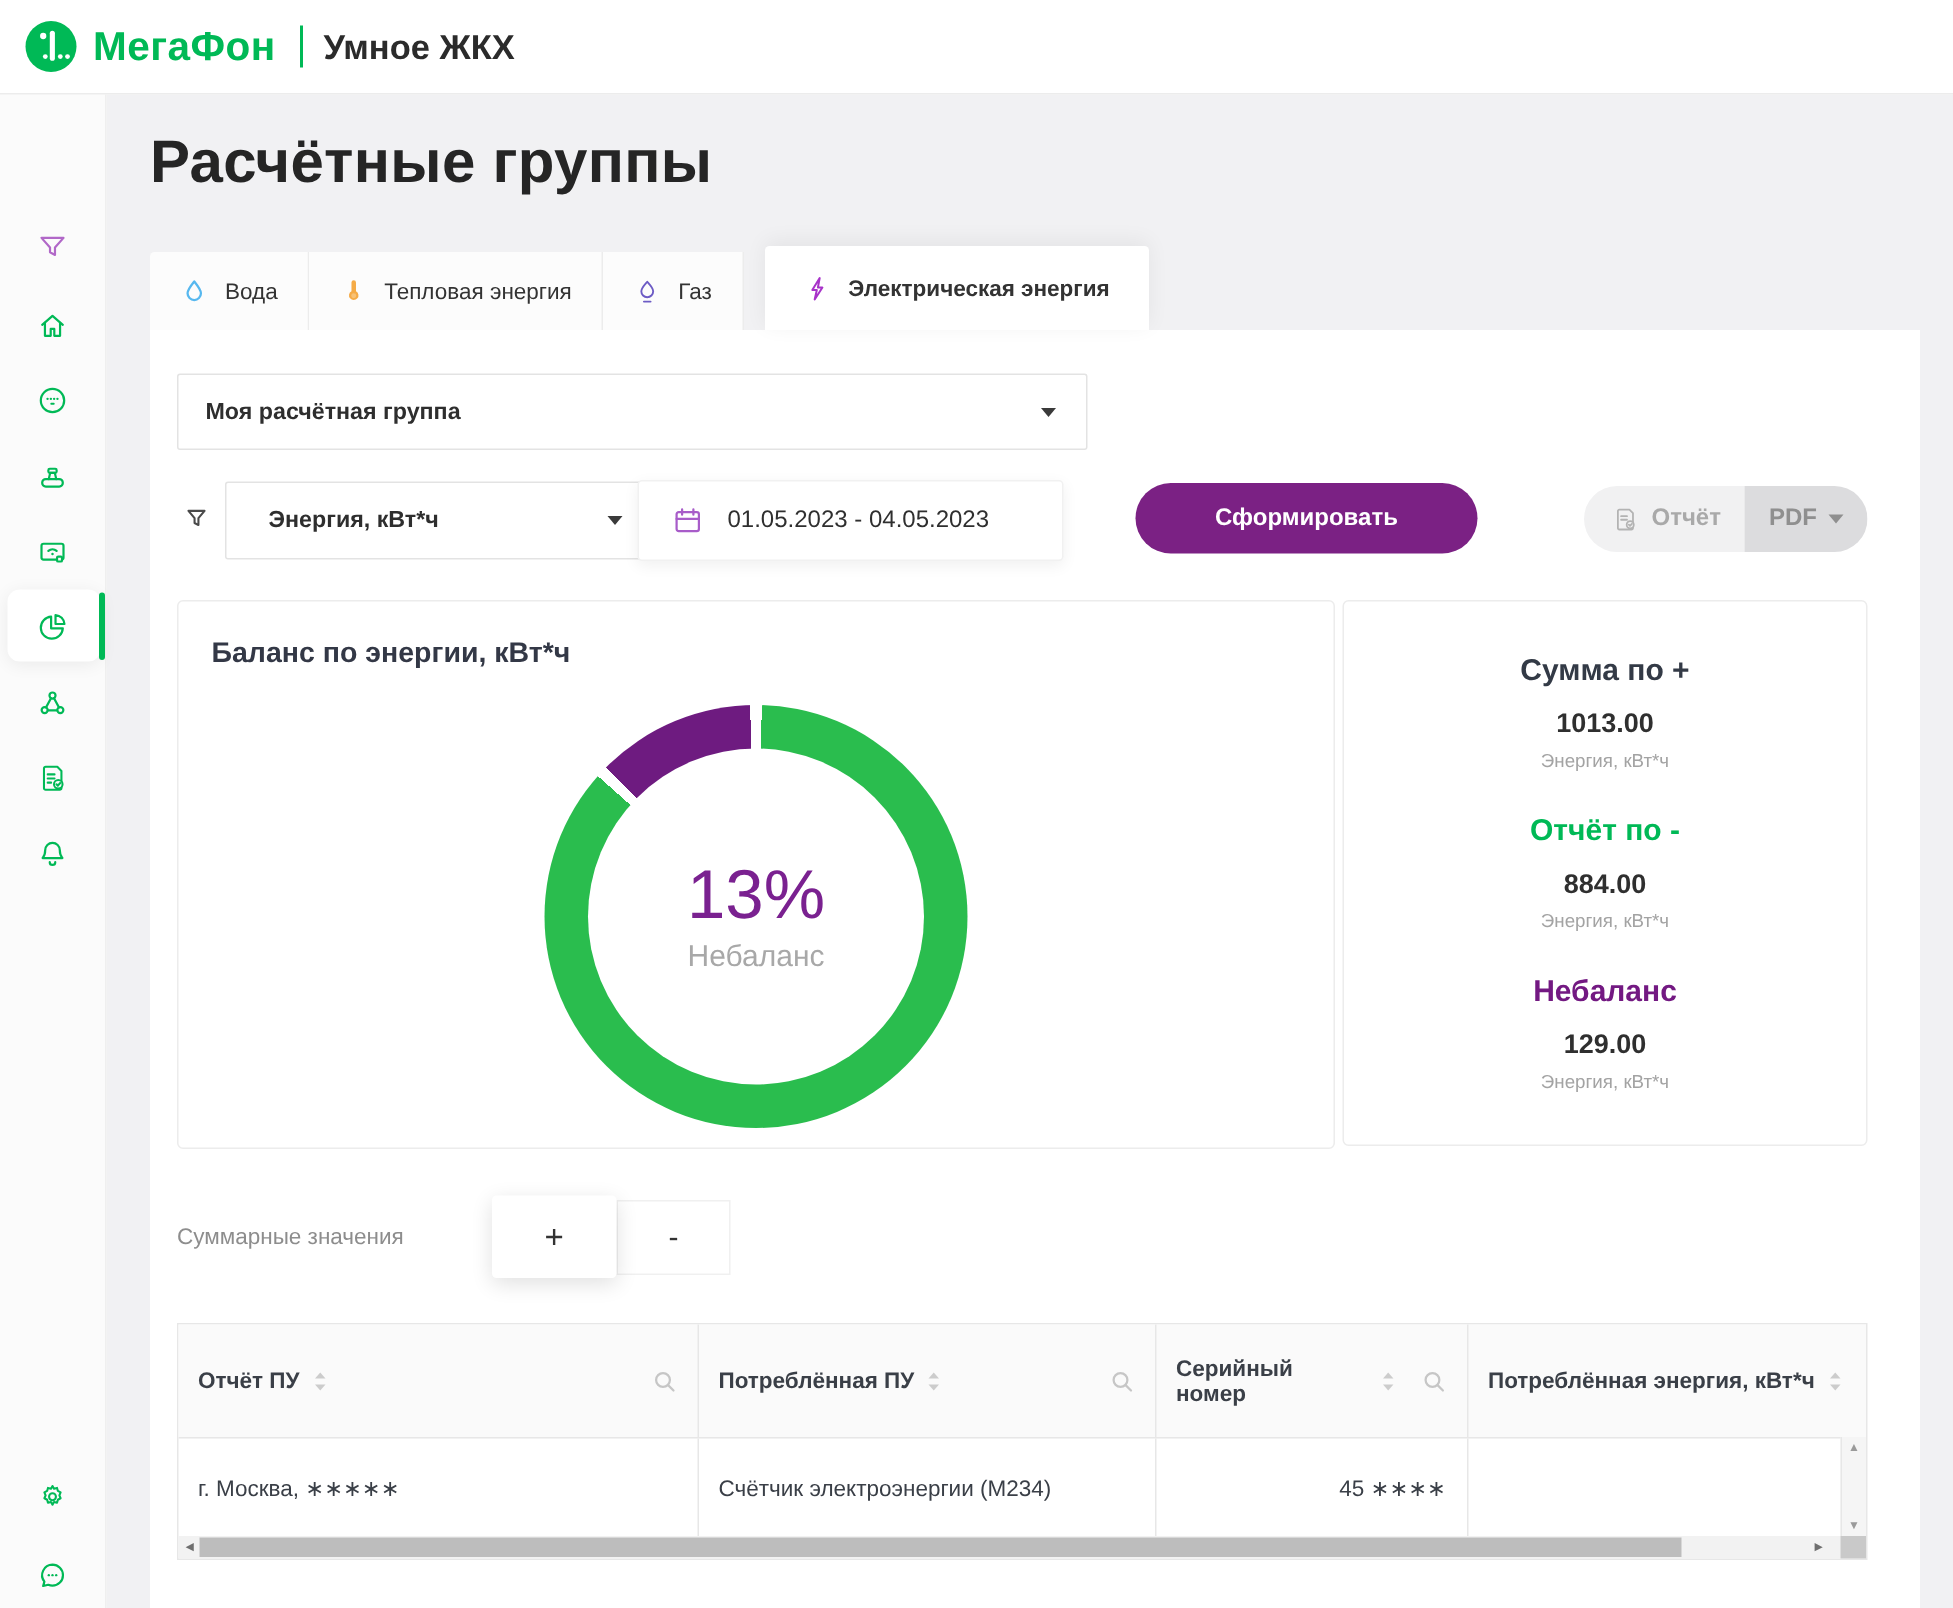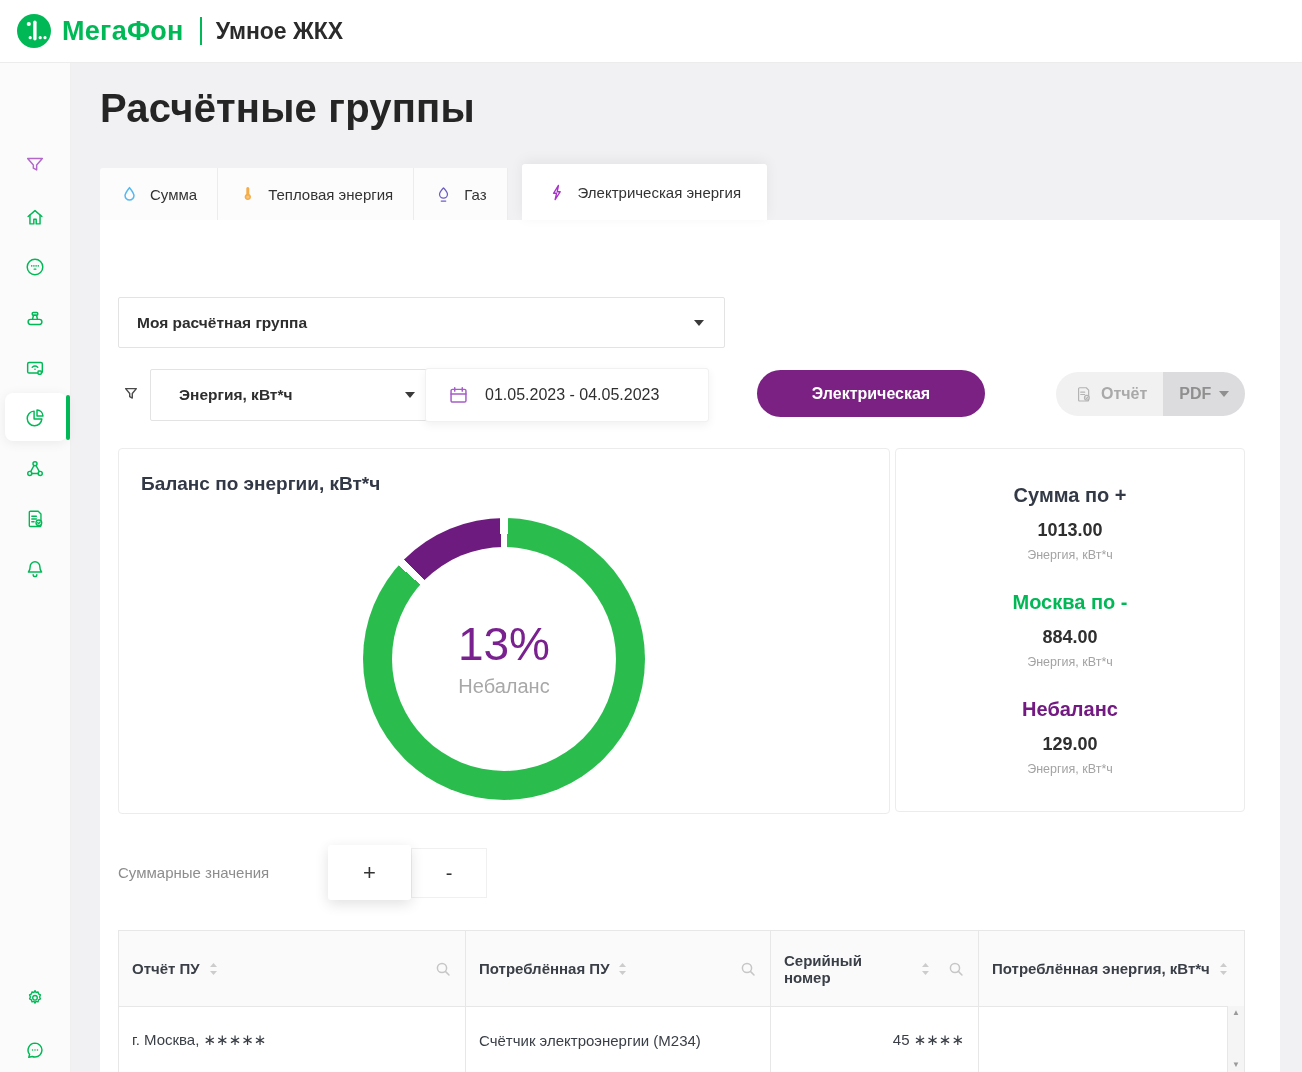--- a/index.html
+++ b/index.html
@@ -21,24 +21,24 @@
   .side-active-bg{position:absolute;left:5px;top:331px;width:62px;height:48px;background:#fff;
                   border-radius:8px;box-shadow:0 2px 12px rgba(0,0,0,.07);}
   .side-active-bar{position:absolute;left:66px;top:333px;width:4px;height:45px;background:#00B956;border-radius:2px;}
   
   .page-title{position:absolute;left:100px;top:86px;font-size:40px;font-weight:800;color:#252525;letter-spacing:.2px;}
   .tabs{position:absolute;left:100px;top:164px;height:56px;display:flex;align-items:flex-end;z-index:12;}
   .tab{height:52px;display:flex;align-items:center;gap:11px;background:#fcfcfc;border-right:1px solid #ececec;
        padding:0 20px;font-size:15px;color:#333;cursor:pointer;white-space:nowrap;}
   .tab:first-child{border-radius:3px 0 0 0;}
   .tab.active{height:56px;background:#fff;border-right:none;margin-left:14px;padding:0 26px;
-              border-radius:3px 3px 0 0;box-shadow:0 -3px 14px rgba(0,0,0,.06);font-weight:400;}
+              border-radius:3px 3px 0 0;box-shadow:0 -3px 14px rgba(0,0,0,.06);font-weight:700;}
   
   .panel{position:absolute;left:100px;top:220px;width:1180px;height:852px;background:#fff;z-index:5;}
-  .abs{position:absolute;z-index:10;margin-top:48px;}
+  .abs{position:absolute;z-index:10;}
   
   .select-box{background:#fff;border:1px solid #e3e3e3;border-radius:2px;display:flex;align-items:center;
               cursor:pointer;font-size:15.5px;font-weight:700;color:#2e2e2e;}
   .caret{width:0;height:0;border-left:5px solid transparent;border-right:5px solid transparent;
          border-top:6px solid #3a3a3a;margin-left:auto;}
   .group-select{left:118px;top:249px;width:567px;height:49px;padding:0 20px 0 18px;}
   .metric-select{left:150px;top:321px;width:236px;height:50px;padding:0 20px 0 28px;}
   .mini-filter{left:124px;top:339px;}
   .date-box{left:425px;top:320px;width:260px;height:52px;background:#fff;border:1px solid #f1f1f1;border-radius:3px;
             box-shadow:0 3px 10px rgba(0,0,0,.06);display:flex;align-items:center;padding-left:22px;gap:16px;
@@ -204,21 +204,21 @@
     </div>
   </div>
 
   <div class="page-title">Расчётные группы</div>
 
   <div class="tabs">
     <div class="tab">
       <svg width="19" height="19" viewBox="0 0 20 20" fill="none" stroke="#57b8ef" stroke-width="1.6" stroke-linejoin="round">
         <path d="M10 2.8c2.4 3 4.7 5.7 4.7 8.3a4.7 4.7 0 1 1-9.4 0C5.3 8.5 7.6 5.8 10 2.8z"></path>
         </svg>
-      <span>Сумма</span>
+      <span>Вода</span>
     </div>
     <div class="tab">
       <svg width="19" height="19" viewBox="0 0 24 24">
         <path d="M10.5 4.3a1.9 1.9 0 0 1 3.8 0v7.2a4 4 0 1 1-3.8 0z" fill="#f5ab47"></path>
         <circle cx="12.4" cy="15.3" r="2.1" fill="#f8c277"></circle>
         </svg>
       <span>Тепловая энергия</span>
     </div>
     <div class="tab">
       <svg width="19" height="19" viewBox="0 0 24 24" fill="none" stroke="#6d5cc5" stroke-width="1.6" stroke-linejoin="round" stroke-linecap="round">
@@ -254,21 +254,21 @@
   </div>
 
   <div class="abs date-box">
     <svg width="21" height="21" viewBox="0 0 24 24" fill="none" stroke="#a85cc9" stroke-width="1.7" stroke-linecap="round">
       <rect x="3.5" y="5" width="17" height="14.5" rx="1.6"></rect>
       <path d="M7.7 3v4M16.3 3v4M3.5 10.2h17"></path>
       </svg>
     <span>01.05.2023 - 04.05.2023</span>
   </div>
 
-  <button class="abs gen-btn">Электрическая</button>
+  <button class="abs gen-btn">Сформировать</button>
 
   <div class="abs report-group">
     <div class="report-main">
       <svg width="19" height="19" viewBox="0 0 24 24" fill="none" stroke="#b3b3b3" stroke-width="1.5" stroke-linejoin="round" stroke-linecap="round">
         <path d="M7 3.5h8.5l3 3V19a1.2 1.2 0 0 1-1.2 1.2H7A1.2 1.2 0 0 1 5.8 19V4.7A1.2 1.2 0 0 1 7 3.5z"></path>
         <path d="M8.5 9h5M8.5 12h5"></path>
         <circle cx="16.2" cy="16.2" r="3" fill="#f1f1f2"></circle>
         <path d="m15 16.2 1 1 1.6-1.8"></path>
         </svg>
       <span>Отчёт</span>
@@ -288,21 +288,21 @@
     </div>
   </div>
 
   <div class="abs card summary-card">
     <div>
       <div class="sum-title plus">Сумма по +</div>
       <div class="sum-value">1013.00</div>
       <div class="sum-cap">Энергия, кВт*ч</div>
     </div>
     <div>
-      <div class="sum-title minus">Москва по -</div>
+      <div class="sum-title minus">Отчёт по -</div>
       <div class="sum-value">884.00</div>
       <div class="sum-cap">Энергия, кВт*ч</div>
     </div>
     <div>
       <div class="sum-title imb">Небаланс</div>
       <div class="sum-value">129.00</div>
       <div class="sum-cap">Энергия, кВт*ч</div>
     </div>
   </div>
 

